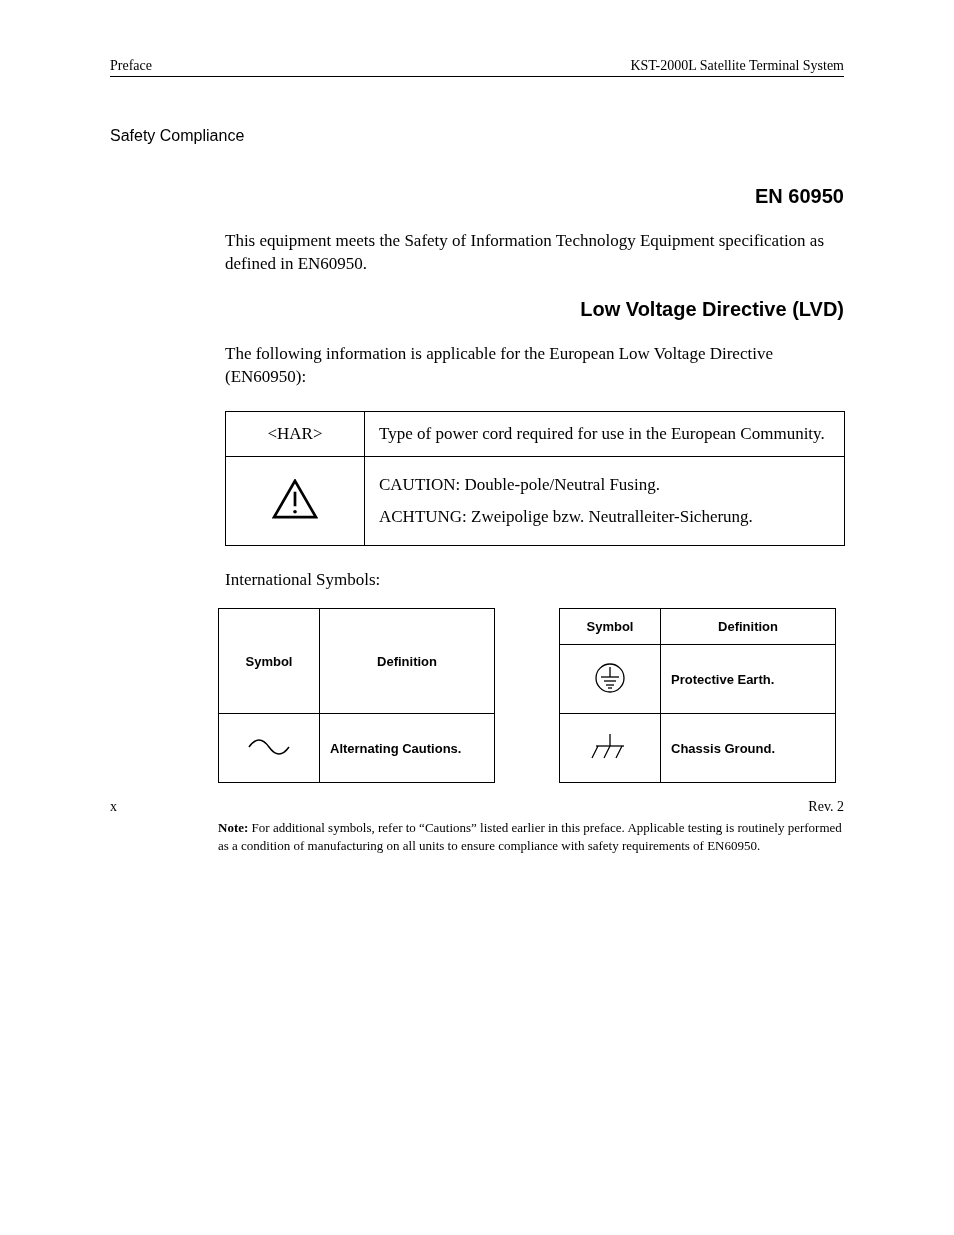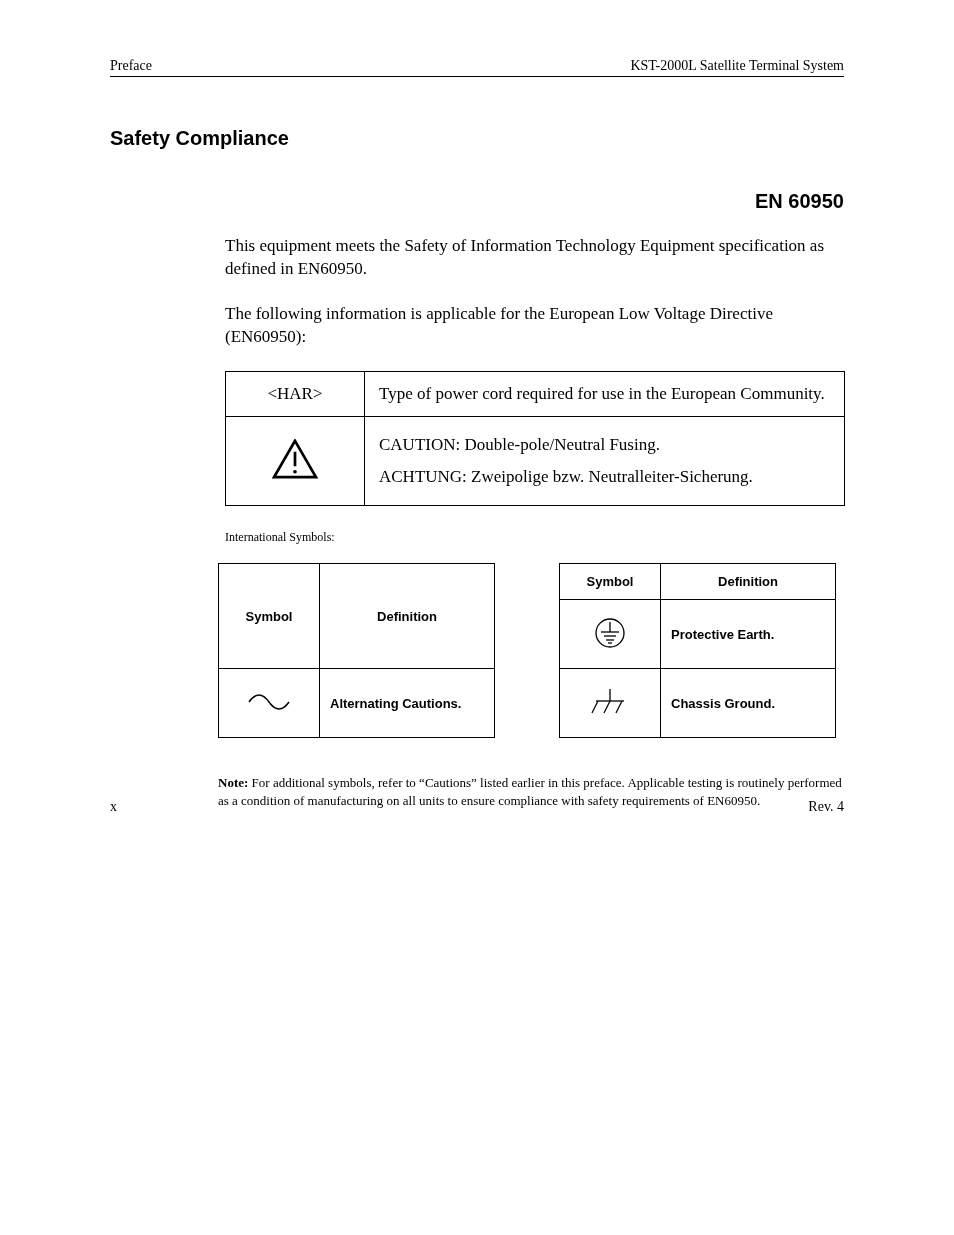--- a/index.html
+++ b/index.html
@@ -23,22 +23,22 @@
     border: none;
     margin-bottom: 2px;
   }
   .header-rule {
     border: none;
     border-top: 1px solid #000;
     margin: 0 0 50px 0;
   }
   h1.sect {
     font-family: Arial, Helvetica, sans-serif;
-    font-weight: bold;
-    font-size: 20px;
+    font-weight: normal;
+    font-size: 16px;
     margin: 0 0 40px 0;
   }
   h2.sect {
     font-family: Arial, Helvetica, sans-serif;
     font-weight: bold;
     font-size: 20px;
     margin: 0 0 22px 0;
     text-align: right;
   }
   .bodytext {
@@ -67,21 +67,21 @@
     vertical-align: middle;
   }
   .lvd-table td.sym {
     width: 110px;
     text-align: center;
   }
   .lvd-table td.caution {
     line-height: 1.9;
   }
   .subhead {
-    font-size: 12px;
+    font-size: 17px;
     margin: 0 0 18px 0;
     padding-left: 115px;
   }
   
   .sym-row {
     display: flex;
     gap: 64px;
     padding-left: 108px;
   }
   .sym-table {
@@ -132,20 +132,21 @@
     <span>Preface</span>
     <span>KST-2000L Satellite Terminal System</span>
   </div>
   <hr class="header-rule">
 
   <h1 class="sect">Safety Compliance</h1>
 
   <h2 class="sect">EN 60950</h2>
   <p class="bodytext">This equipment meets the Safety of Information Technology Equipment specification as defined in EN60950.</p>
 
+  <h2 class="sect">Low Voltage Directive (LVD)</h2>
   <p class="bodytext">The following information is applicable for the European Low Voltage Directive (EN60950):</p>
 
   <table class="lvd-table">
     <tbody>
         <tr>
       <td class="sym">&lt;HAR&gt;</td>
       <td>Type of power cord required for use in the European Community.</td>
     </tr>
     <tr>
       <td class="sym">
@@ -217,16 +218,16 @@
     </tbody>
       </table>
   </div>
 
   <p class="note-block">
     <b>Note:</b><span> For additional symbols, refer to “Cautions” listed earlier in this preface. Applicable testing is routinely performed as a condition of manufacturing on all units to ensure compliance with safety requirements of EN60950.</span>
   </p>
 
   <div class="footer">
     <span>x</span>
-    <span>Rev. 4</span>
+    <span>Rev. 2</span>
   </div>
 
 </div>
 
 </body></html>

